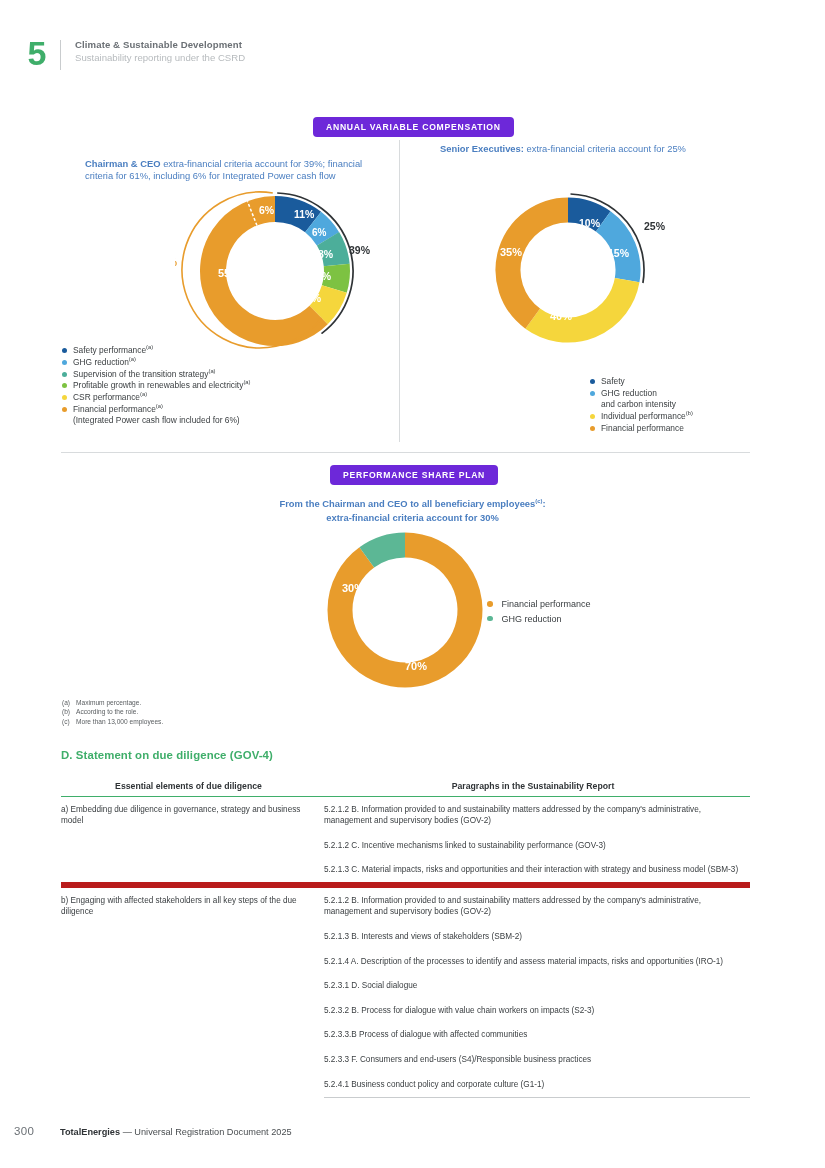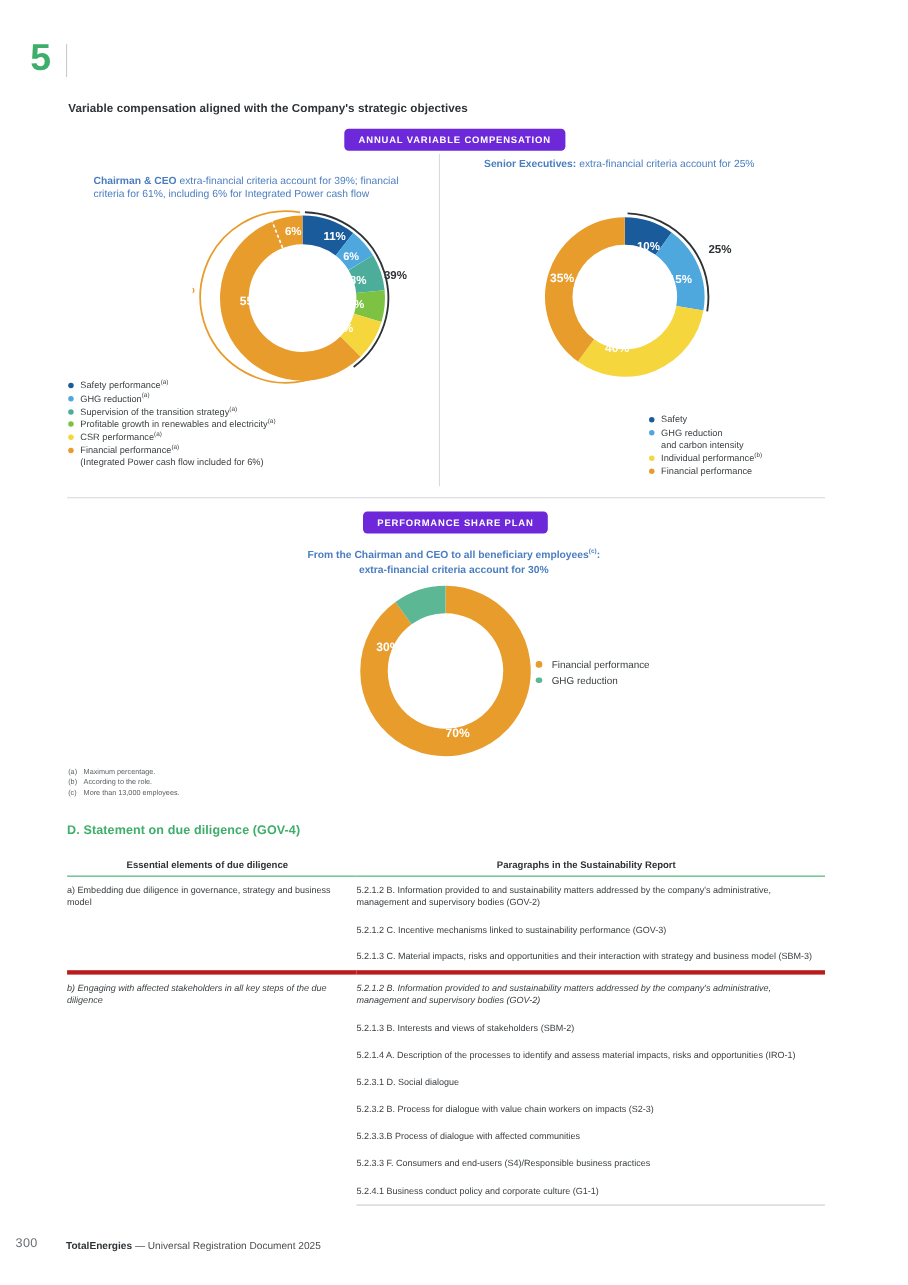--- a/index.html
+++ b/index.html
@@ -73,40 +73,43 @@
   table.tbl{position:absolute;left:61px;top:778px;width:689px;border-collapse:collapse;}
   table.tbl th{
     text-align:center;font-size:8.7px;font-weight:700;color:#2f3336;
     padding:3px 8px 5px 0;border-bottom:1.1px solid #3fae6a;vertical-align:bottom;
   }
   table.tbl td{
     font-size:8.2px;line-height:11.6px;color:#3c4043;
     padding:6.5px 8px 6.5px 0;vertical-align:top;
   }
   table.tbl td.c1{width:255px;}
-  table.tbl tr.grp-start td{border-top:4px solid #b91c1c;font-style:italic;}
+  table.tbl tr.grp-start td{border-top:6px solid #b91c1c;}
   table.tbl tr.first-row td{border-top:none;}
   table.tbl tbody tr:last-child td{border-bottom:1px solid #c9ccce;}
 
   
   .pg{position:absolute;left:14px;top:1125px;font-size:11.5px;color:#6b7075;letter-spacing:.4px;}
   .pgtxt{position:absolute;left:60px;top:1127px;font-size:9.2px;color:#4a4e51;}
   .pgtxt b{font-weight:700;color:#2f3336;}
 </style>
 </head>
 <body>
 
 <div class="page">
 
   <div class="hdr">
     <div class="hdr-num">5</div>
     <div class="hdr-rule"></div>
-  </div>
-
-  <div class="sec-title">Variable compensation aligned with the Company's strategic objectives</div>
+    <div class="hdr-txt">
+      <div class="hdr-t1">Climate &amp; Sustainable Development</div>
+      <div class="hdr-t2">Sustainability reporting under the CSRD</div>
+    </div>
+  </div>
+
 
   <div class="pill" id="pill-annual">ANNUAL VARIABLE COMPENSATION</div>
 
   <div class="cap" id="cap-ceo">
     <b>Chairman &amp; CEO</b><span> extra-financial criteria account for 39%; financial criteria for 61%, including 6% for Integrated Power cash flow</span>
   </div>
   <div class="cap" id="cap-se">
     <b>Senior Executives:</b><span> extra-financial criteria account for 25%</span>
   </div>
 

